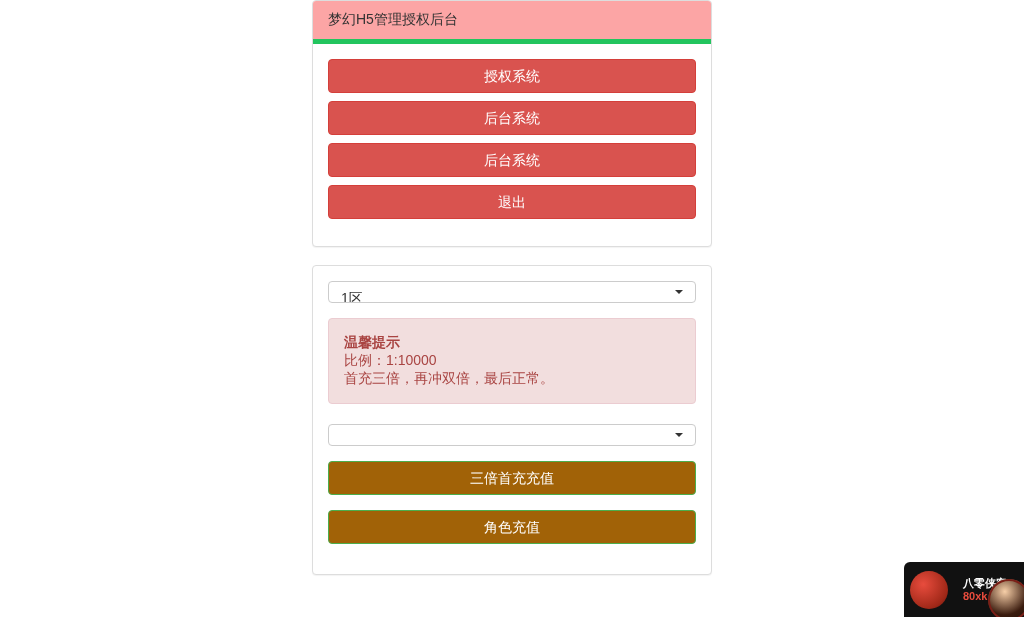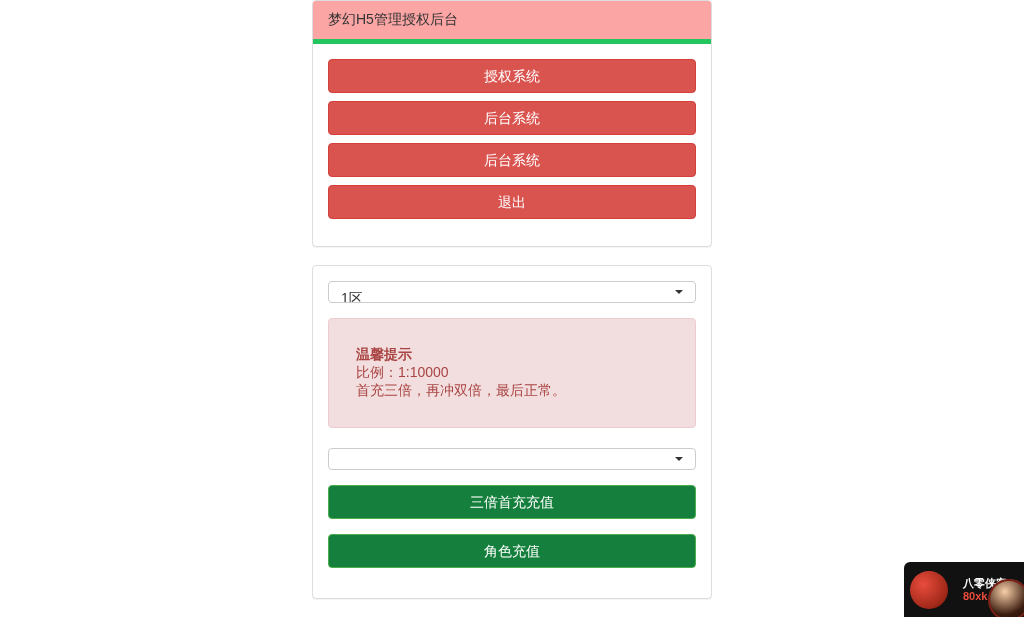--- a/index.html
+++ b/index.html
@@ -49,21 +49,21 @@
     border-radius: 4px;
     color: #fff;
     user-select: none;
   }
   .btn:last-child { margin-bottom: 12px; }
   .btn-danger {
     background-color: #d9534f;
     border-color: #d43f3a;
   }
   .btn-success {
-    background-color: #15803d;
+    background-color: #a16207;
     border-color: #4cae4c;
   }
   .form-group {
     margin-bottom: 15px;
   }
   .bs-select {
     position: relative;
     width: 100%;
   }
   .bs-select .btn-default {
@@ -93,21 +93,21 @@
     height: 0;
     border-left: 4px solid transparent;
     border-right: 4px solid transparent;
     border-top: 4px dashed #333;
   }
   .bs-select .caret.up {
     border-top: none;
     border-bottom: 4px dashed #333;
   }
   .alert {
-    padding: 27px;
+    padding: 15px;
     margin-bottom: 20px;
     border: 1px solid transparent;
     border-radius: 4px;
   }
   .alert-danger {
     color: #a94442;
     background-color: #f2dede;
     border-color: #ebccd1;
   }
   .alert b { font-weight: bold; }

